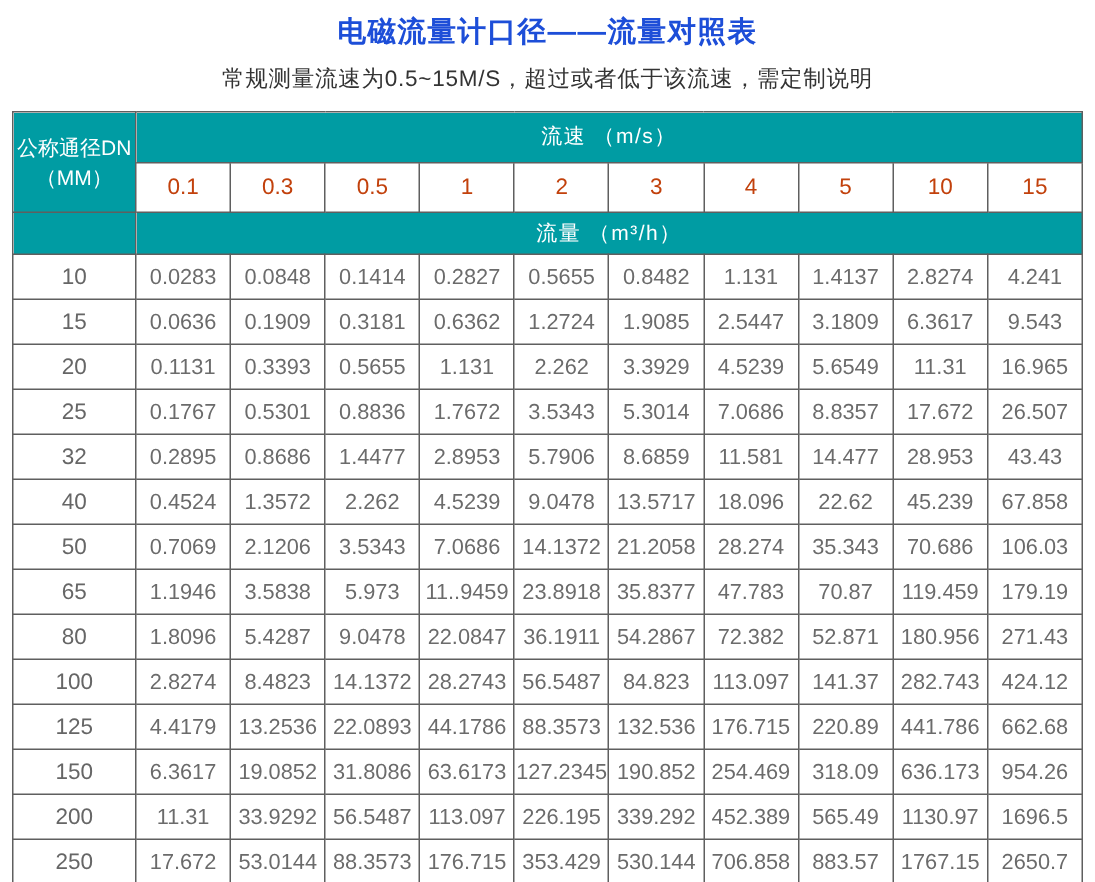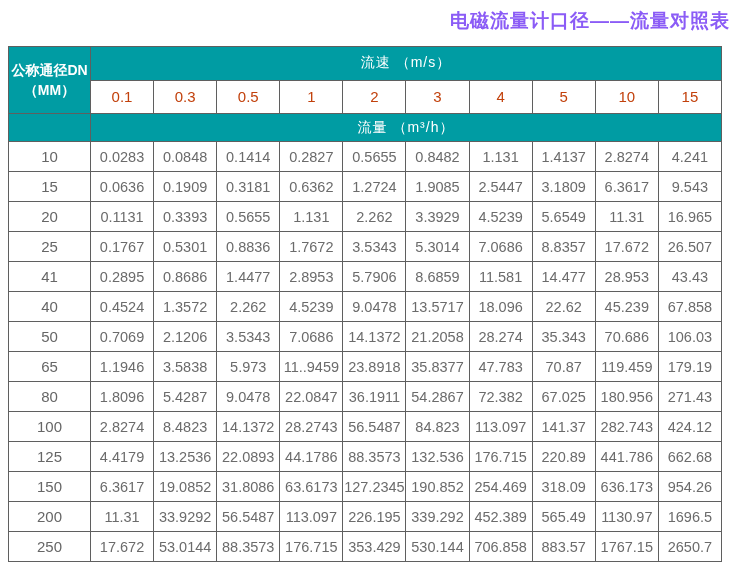--- a/index.html
+++ b/index.html
@@ -10,24 +10,24 @@
     height: 588px;
     font-family: "Liberation Sans", "DejaVu Sans", sans-serif;
     overflow: hidden;
   }
   .page {
     width: 730px;
     height: 588px;
     position: relative;
   }
   .title {
-    text-align: right;
+    text-align: center;
     font-size: 19px;
     font-weight: bold;
-    color: #8b5cf6;
+    color: #1d4ed8;
     padding-top: 8px;
     letter-spacing: 1px;
   }
   .subtitle {
     text-align: center;
     font-size: 15px;
     color: #333333;
     margin-top: 9px;
     letter-spacing: 0.5px;
   }
@@ -49,21 +49,20 @@
   col.dn-col { width: 82px; }
   .teal {
     background: #009CA3;
     color: #ffffff;
     font-size: 14px;
   }
   .corner-cell {
     height: 66px;
     line-height: 1.45;
     font-size: 14px;
-    font-weight: bold;
   }
   .vel-band { height: 32px; letter-spacing: 1px; }
   .flow-band { height: 27px; letter-spacing: 1px; }
   .vel-cell {
     height: 32px;
     background: #ffffff;
     color: #c2410c;
     font-size: 15px;
   }
   .dn-cell {
@@ -77,20 +76,21 @@
     color: #6b6b6b;
     font-size: 14.5px;
     background: #ffffff;
   }
 </style>
 </head>
 <body>
 
 <div class="page">
   <div class="title">电磁流量计口径——流量对照表</div>
+  <div class="subtitle">常规测量流速为0.5~15M/S，超过或者低于该流速，需定制说明</div>
 
   <table class="flow-table">
     <colgroup>
       <col class="dn-col">
       <col>
         <col>
         <col>
         <col>
         <col>
         <col>
@@ -171,21 +171,21 @@
           <td class="data-cell">0.8836</td>
           <td class="data-cell">1.7672</td>
           <td class="data-cell">3.5343</td>
           <td class="data-cell">5.3014</td>
           <td class="data-cell">7.0686</td>
           <td class="data-cell">8.8357</td>
           <td class="data-cell">17.672</td>
           <td class="data-cell">26.507</td>
         </tr>
         <tr>
-          <td class="dn-cell">41</td>
+          <td class="dn-cell">32</td>
           <td class="data-cell">0.2895</td>
           <td class="data-cell">0.8686</td>
           <td class="data-cell">1.4477</td>
           <td class="data-cell">2.8953</td>
           <td class="data-cell">5.7906</td>
           <td class="data-cell">8.6859</td>
           <td class="data-cell">11.581</td>
           <td class="data-cell">14.477</td>
           <td class="data-cell">28.953</td>
           <td class="data-cell">43.43</td>
@@ -231,21 +231,21 @@
         </tr>
         <tr>
           <td class="dn-cell">80</td>
           <td class="data-cell">1.8096</td>
           <td class="data-cell">5.4287</td>
           <td class="data-cell">9.0478</td>
           <td class="data-cell">22.0847</td>
           <td class="data-cell">36.1911</td>
           <td class="data-cell">54.2867</td>
           <td class="data-cell">72.382</td>
-          <td class="data-cell">67.025</td>
+          <td class="data-cell">52.871</td>
           <td class="data-cell">180.956</td>
           <td class="data-cell">271.43</td>
         </tr>
         <tr>
           <td class="dn-cell">100</td>
           <td class="data-cell">2.8274</td>
           <td class="data-cell">8.4823</td>
           <td class="data-cell">14.1372</td>
           <td class="data-cell">28.2743</td>
           <td class="data-cell">56.5487</td>

